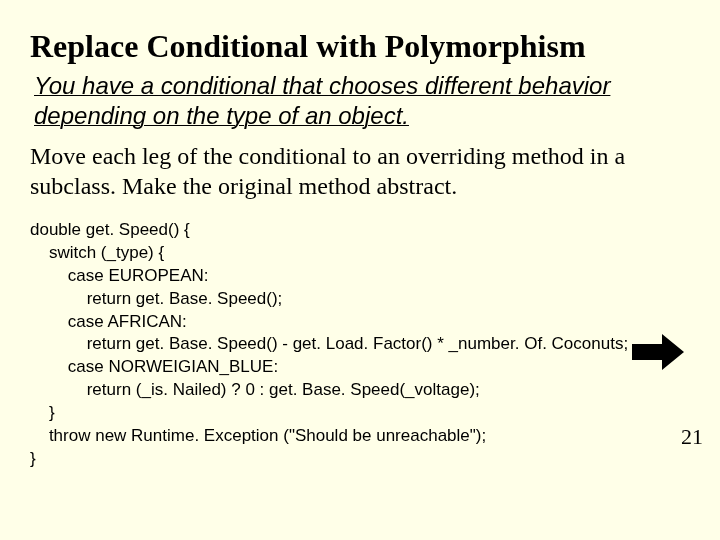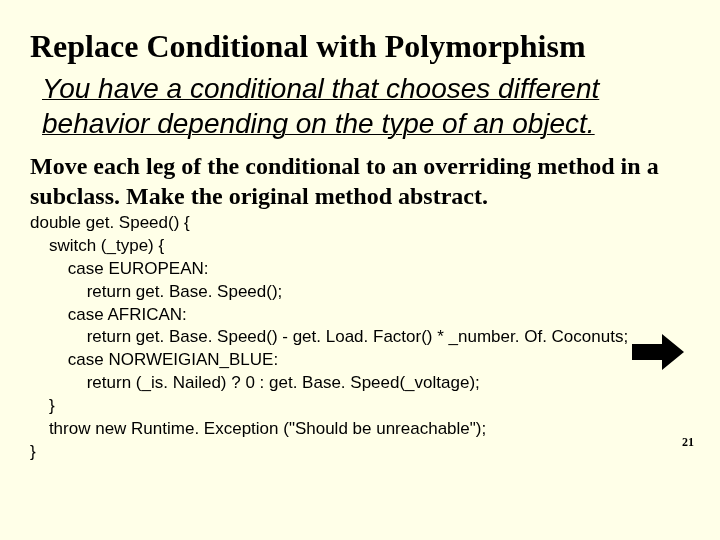--- a/index.html
+++ b/index.html
@@ -19,57 +19,56 @@
     box-sizing: border-box;
     padding: 28px 30px 16px 30px;
   }
   .title {
     font-size: 32px;
     font-weight: bold;
     margin: 0 0 6px 0;
     line-height: 1.15;
   }
   .problem {
-    font-size: 28px;
+    font-size: 24px;
     font-style: italic;
-    margin: 0 0 10px 12px;
+    margin: 0 0 10px 4px;
     line-height: 1.25;
     font-family: Verdana, Geneva, sans-serif;
   }
   .problem-underline {
     text-decoration: underline;
     text-decoration-thickness: 1px;
   }
   .solution {
     font-size: 24px;
-    font-weight: bold;
-    margin: 0 0 1px 0;
+    font-weight: normal;
+    margin: 0 0 18px 0;
     line-height: 1.25;
   }
   .code {
     font-family: Liberation Sans, sans-serif;
     font-size: 17px;
     line-height: 1.35;
     white-space: pre;
   }
   .arrow {
     position: absolute;
     right: 36px;
     top: 332px;
   }
   .arrow svg {
     width: 52px;
     height: 40px;
   }
   .pagenum {
     position: absolute;
-    right: 26px;
+    right: 17px;
     bottom: 18px;
-    font-size: 12px;
-    font-weight: bold;
+    font-size: 22px;
   }
 </style>
 </head>
 <body>
 
 <div class="slide">
 
   <h1 class="title">Replace Conditional with Polymorphism</h1>
 
   <p class="problem">

